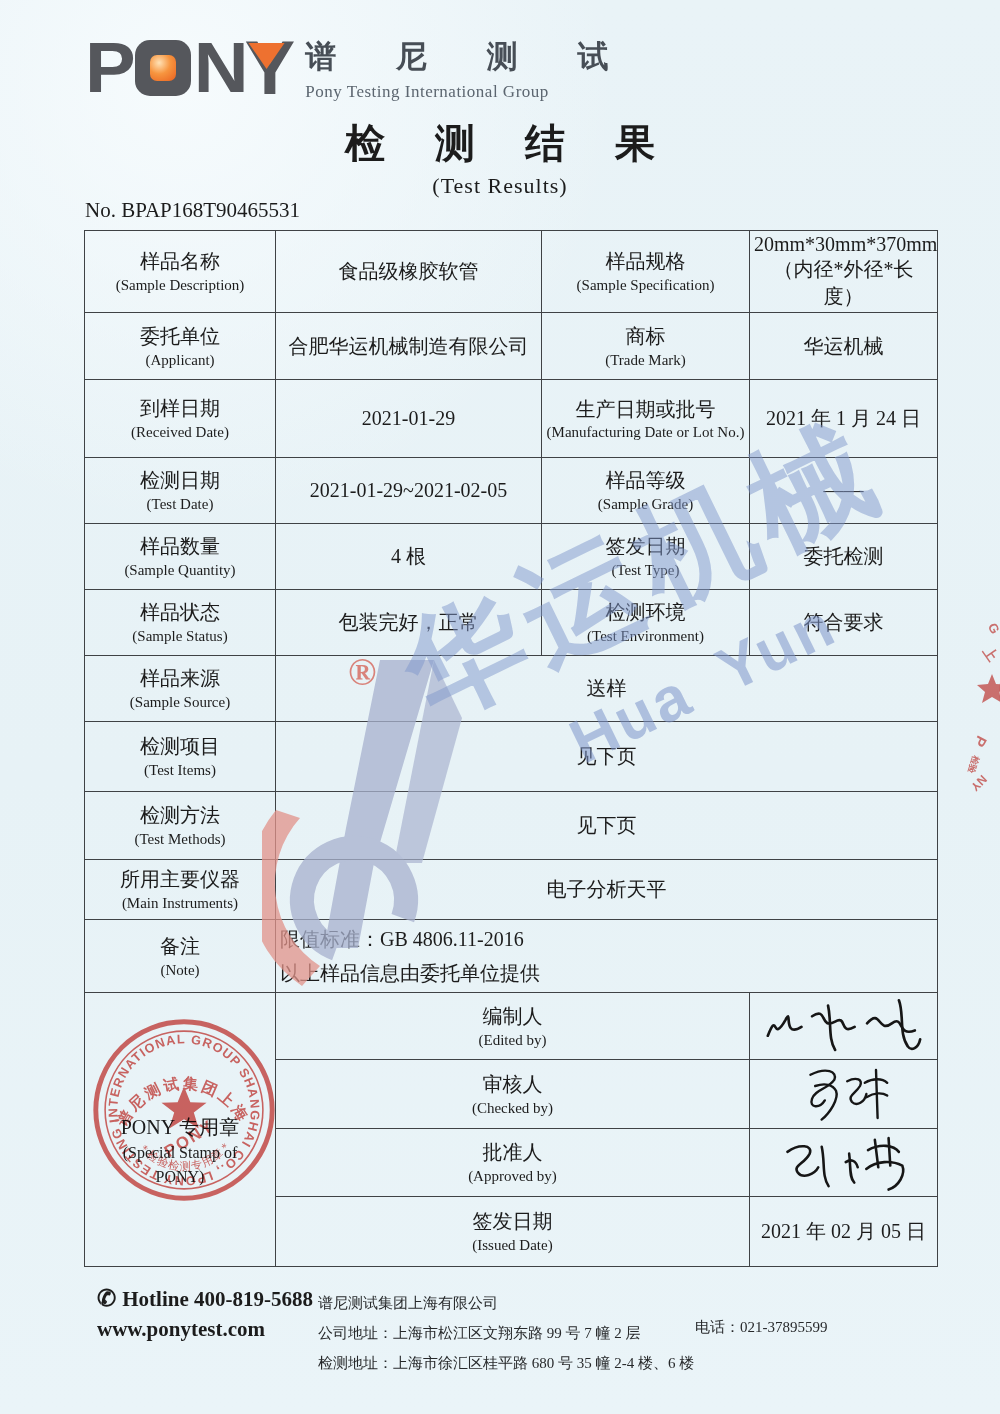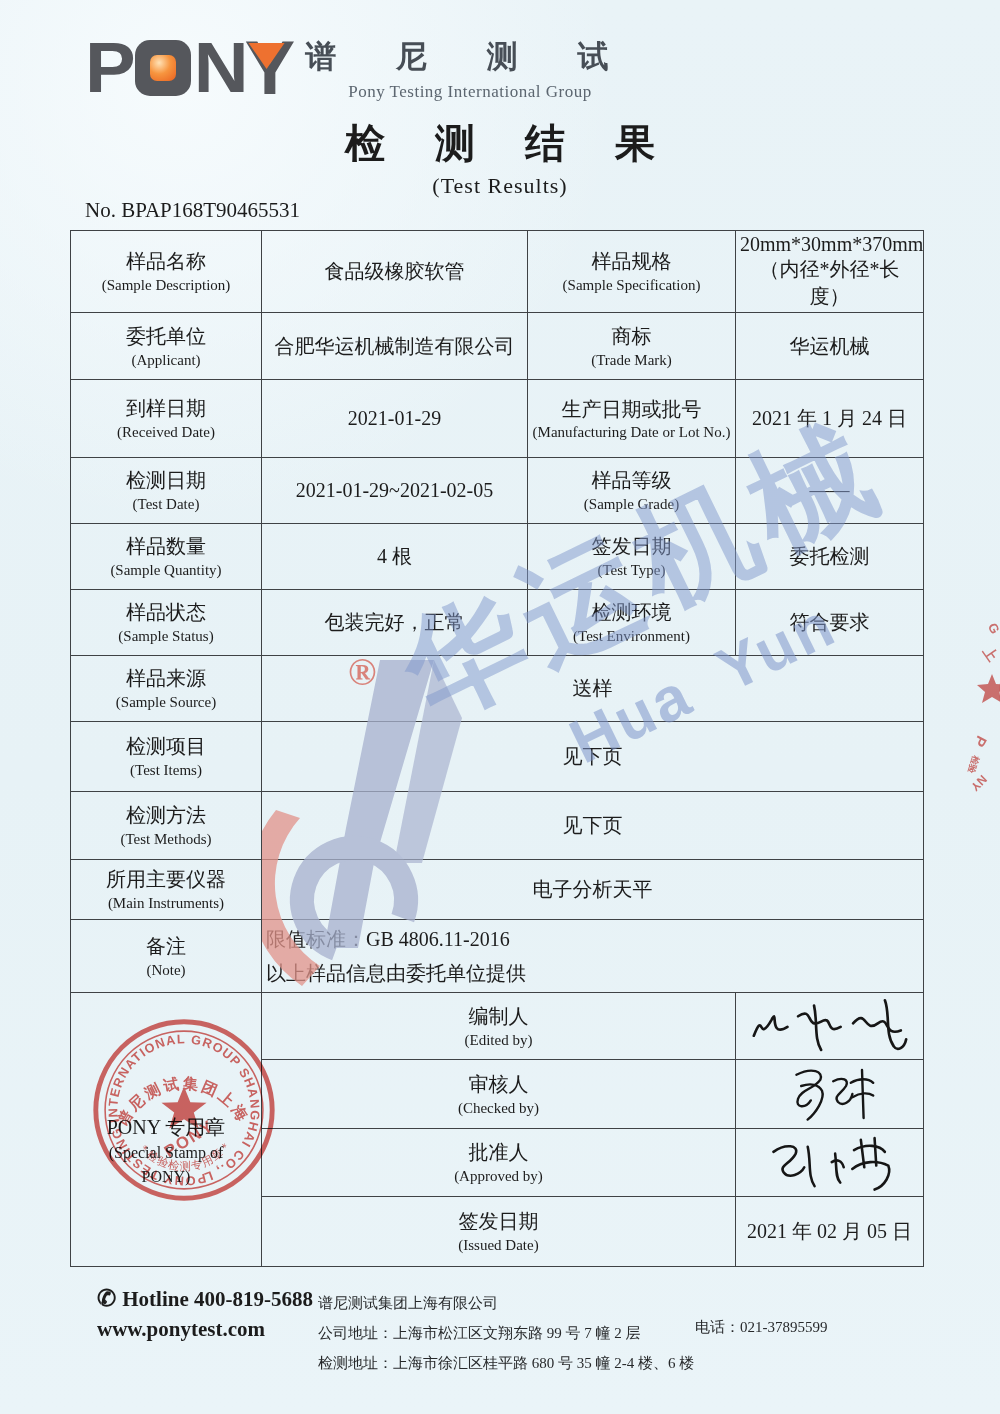--- a/index.html
+++ b/index.html
@@ -15,31 +15,31 @@
   .pony .ltr{font-family:"Liberation Sans","DejaVu Sans",sans-serif;font-weight:900;
              font-size:76px;line-height:64px;color:#55575c;letter-spacing:-4px;transform:scaleY(.92);}
   .obox{width:56px;height:56px;background:#55575c;border-radius:15px;position:relative;margin:0 3px;}
   .obox .oin{position:absolute;inset:15px;border-radius:7px;
              background:radial-gradient(circle at 35% 30%,#ffe2b6 0%,#f7953f 45%,#e9601f 100%);}
   .ywrap{position:relative;}
   .ytri{position:absolute;left:50%;top:7px;transform:translateX(-54%);width:0;height:0;
         border-left:18px solid transparent;border-right:18px solid transparent;border-top:26px solid #ee7130;}
   .cnblock{margin-left:14px;padding-top:4px;}
   .cnname{font-size:31px;font-weight:700;color:#474e56;letter-spacing:26px;white-space:nowrap;}
-  .enname{font-size:17px;color:#5c6670;margin-top:4px;letter-spacing:.5px;text-align:center;}
+  .enname{font-size:17px;color:#5c6670;margin-top:4px;letter-spacing:.5px;}
   
   .title{position:absolute;left:0;top:116px;width:100%;text-align:center;}
   .title .t1{font-size:40px;font-weight:700;letter-spacing:20px;text-indent:20px;}
   .title .t2{font-size:22px;margin-top:2px;letter-spacing:1px;}
   
   .noline{position:absolute;left:85px;top:198px;font-size:21px;}
   .pageinfo{position:absolute;right:62px;top:200px;font-size:20px;text-align:right;}
   .pageinfo .pen{font-size:17px;}
   
-  table.rpt{position:absolute;left:70px;top:230px;border-collapse:collapse;table-layout:fixed;
+  table.rpt{position:absolute;left:84px;top:230px;border-collapse:collapse;table-layout:fixed;
             width:853px;z-index:2;}
   table.rpt td{border:1px solid #3f4245;vertical-align:middle;text-align:center;padding:2px 4px;
                background:transparent;}
   .lab-cn{font-size:20px;line-height:27px;}
   .lab-en{font-size:15px;line-height:20px;}
   .val{font-size:20px;}
   td.wideval{text-align:left;padding-left:18px;}
   .noteline{font-size:20px;line-height:34px;text-align:left;}
   .stampcell{position:relative;}
   .stamptext{position:relative;z-index:1;margin-top:42px;}

